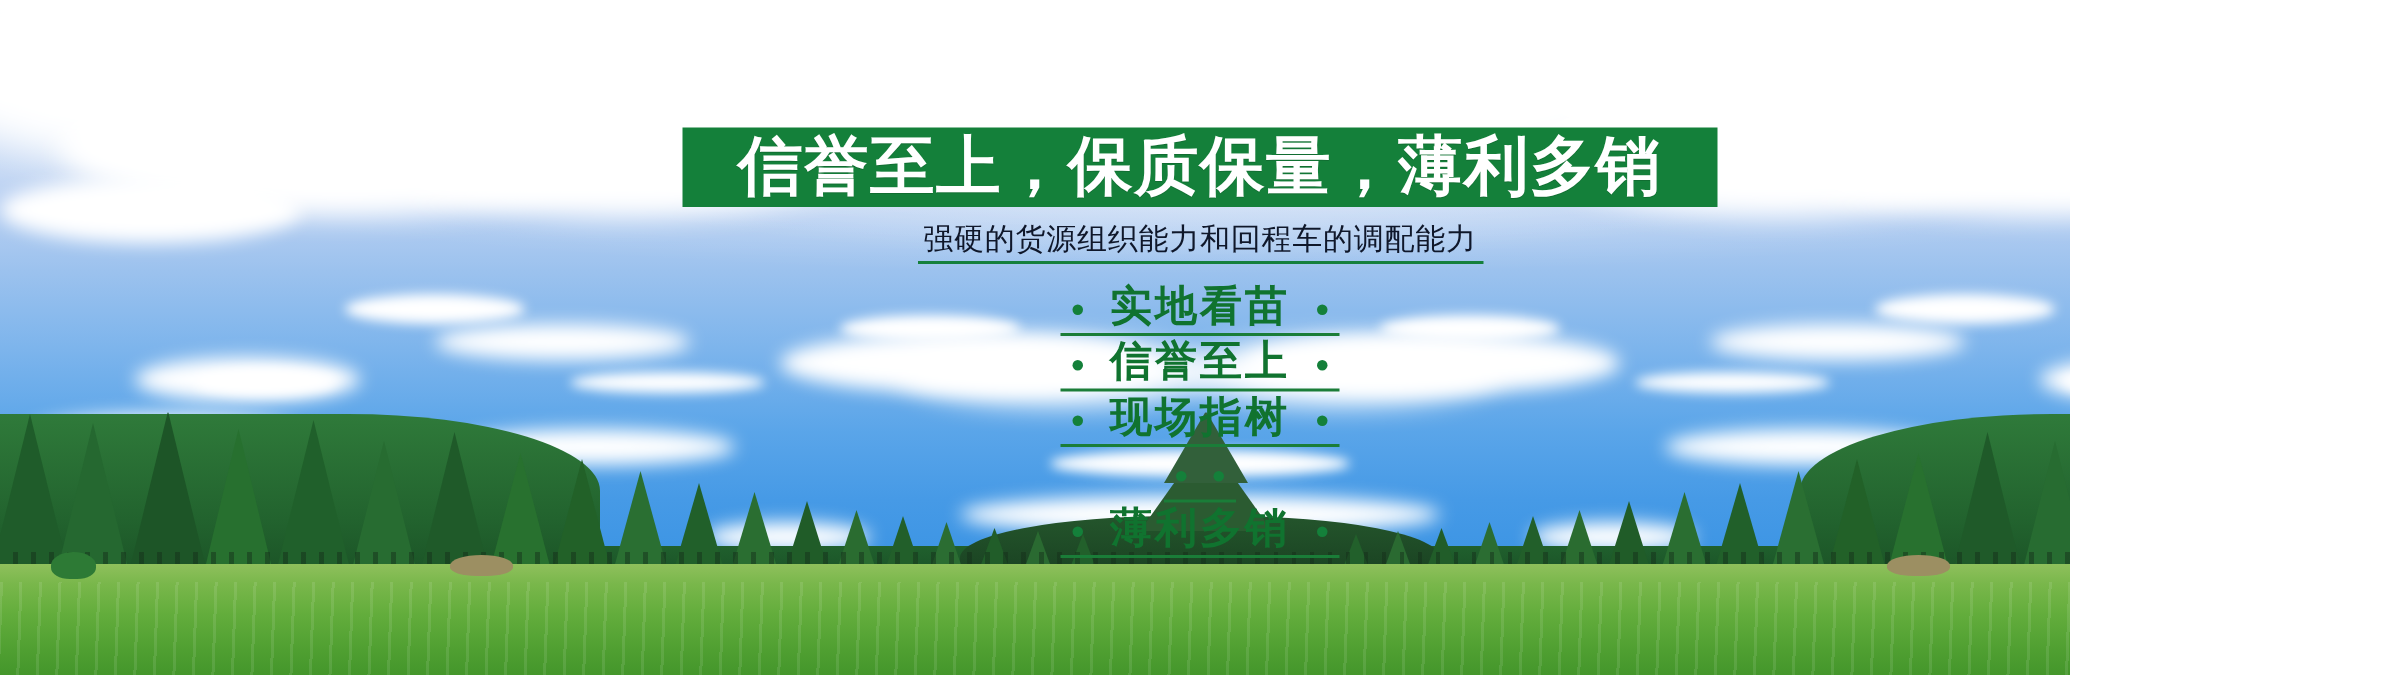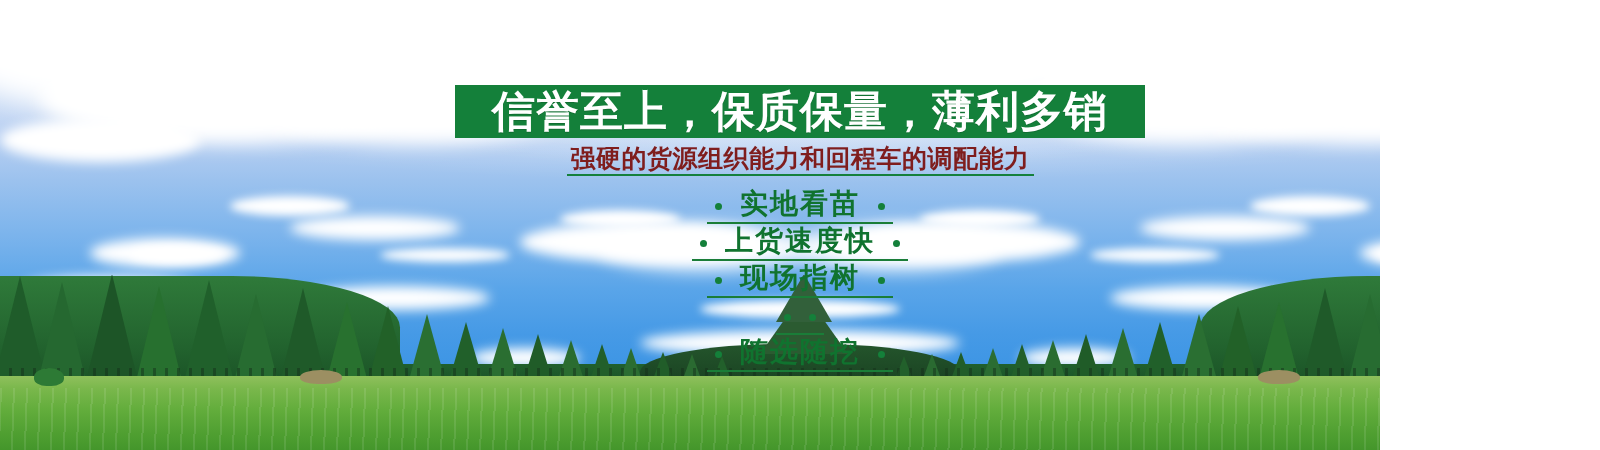--- a/index.html
+++ b/index.html
@@ -122,22 +122,22 @@
     white-space:nowrap;
     text-shadow:0 1px 0 rgba(0,0,0,.15);
   }
 
   .subtitle{
     position:absolute;left:0;top:146px;width:1600px;
     text-align:center;
   }
   .subtitle-text{
     display:inline-block;
-    color:#7f1d1d;
-    font-size:25px;line-height:26px;font-weight:bold;
+    color:#0f172a;
+    font-size:20px;line-height:26px;font-weight:normal;
     letter-spacing:.5px;
     border-bottom:2px solid #15803c;
     padding:0 4px 2px 4px;
     white-space:nowrap;
   }
 
   .feature-list{
     position:absolute;left:0;top:180px;width:1600px;
   }
   .feature-row{
@@ -306,21 +306,21 @@
         <span class="feat-inner">
           <span class="dot"></span>
           <span class="feat-text">实地看苗</span>
           <span class="dot"></span>
         </span>
       </div>
 
       <div class="feature-row">
         <span class="feat-inner">
           <span class="dot"></span>
-          <span class="feat-text">上货速度快</span>
+          <span class="feat-text">信誉至上</span>
           <span class="dot"></span>
         </span>
       </div>
 
       <div class="feature-row">
         <span class="feat-inner">
           <span class="dot"></span>
           <span class="feat-text">现场指树</span>
           <span class="dot"></span>
         </span>
@@ -329,20 +329,20 @@
       <div class="feature-row">
         <span class="feat-inner">
           <span class="dot"></span>
           <span class="dot"></span>
         </span>
       </div>
 
       <div class="feature-row">
         <span class="feat-inner">
           <span class="dot"></span>
-          <span class="feat-text">随选随挖</span>
+          <span class="feat-text">薄利多销</span>
           <span class="dot"></span>
         </span>
       </div>
 
     </div>
   </div>
 </div>
 
 </body></html>

